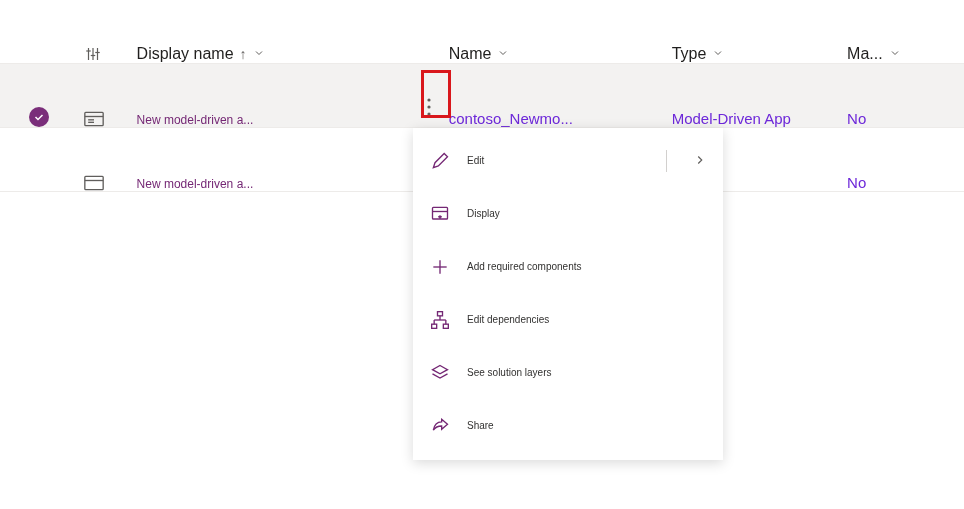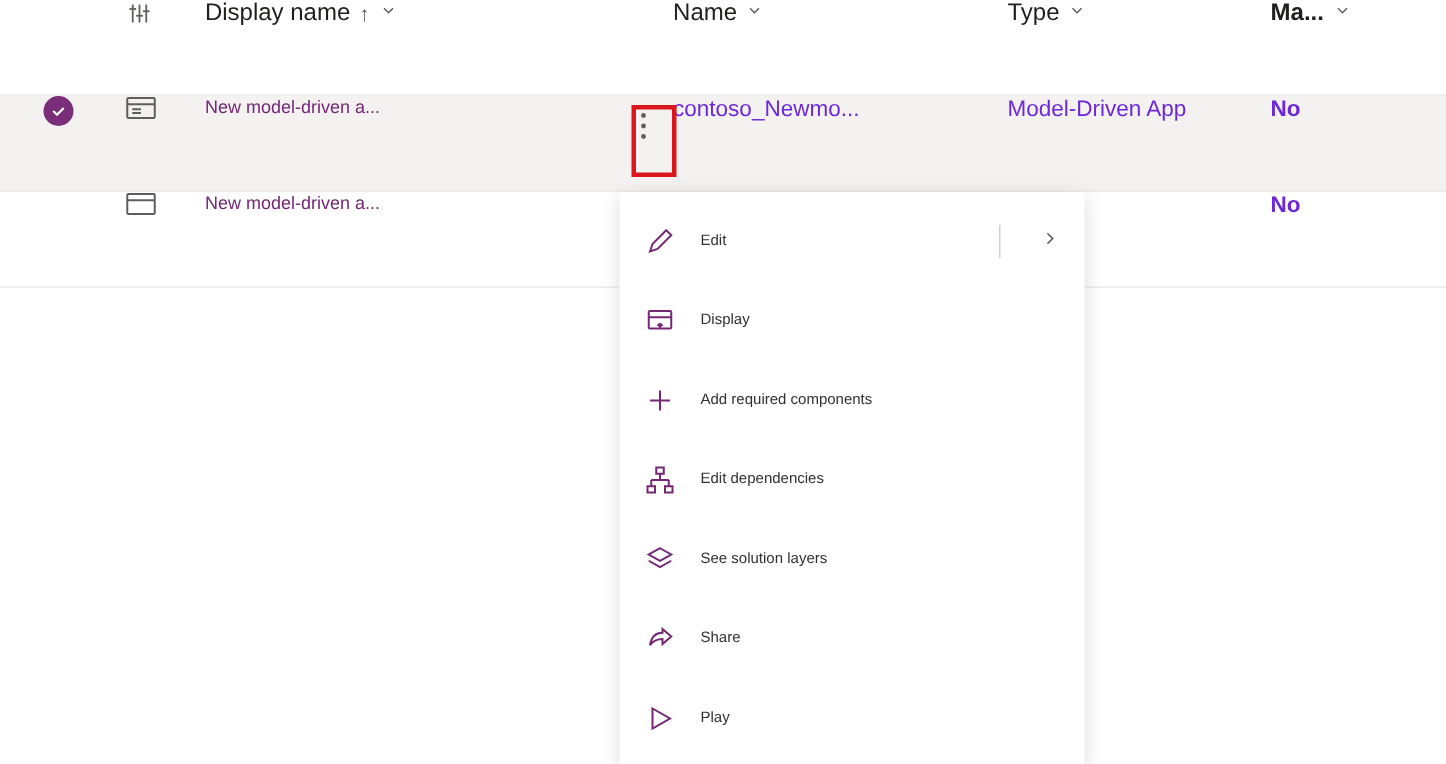--- a/index.html
+++ b/index.html
@@ -9,33 +9,33 @@
       color: #323130;
       background: #fff;
       width: 964px;
       height: 509px;
       position: relative;
       overflow: hidden;
     }
     .table { width: 100%; }
     .header-row, .data-row {
       display: flex;
-      align-items: flex-start;
+      align-items: flex-end;
       height: 64px;
       border-bottom: 1px solid #edebe9;
     }
     .header-row { color: #323130; font-weight: 400; }
     .data-row.selected { background: #f3f2f1; }
     .col-sel { width: 80px; display:flex; justify-content:center; align-items:center;}
     .col-icon { width: 60px; display:flex; justify-content:flex-start; align-items:center; padding-left:6px;}
     .col-display { width: 280px; display:flex; align-items:center; gap:8px; padding-right:10px;}
     .col-actions { width: 40px; display:flex; justify-content:center; align-items:center;}
     .col-name { width: 200px; display:flex; align-items:center; gap:8px;}
     .col-type { width: 180px; display:flex; align-items:center; gap:8px;margin-left:28px;}
-    .col-managed { width: 120px; display:flex; align-items:center; gap:8px;font-weight:bold;}
+    .col-managed { width: 120px; display:flex; align-items:center; gap:8px;}
     .header-cell { display:flex; align-items:center; gap:6px; color:#201f1e; font-size:16px;}
     .chev { color:#605e5c; }
     .sort-arrow { font-size:14px; color:#605e5c; }
     .link { color:#742774; text-decoration: none; font-size:12px; }
     .cell-text { font-size:15px; color:#6d28d9; white-space:nowrap; overflow:hidden; text-overflow:ellipsis; }
     .check-circle {
       width:20px; height:20px; border-radius:50%;
       background:#7a2e7a; display:flex; align-items:center; justify-content:center;
     }
     .check-circle svg { stroke:#fff; }
@@ -259,24 +259,16 @@
     <span>See solution layers</span>
   </div>
   <div class="menu-item">
     <span class="mi-icon">
       <svg width="20" height="20" viewBox="0 0 24 24">
           <path d="M14 4l7 6-7 6v-4c-5 0-8 2-10 5 1-6 4-10 10-10V4z"></path>
         </svg>
     </span>
     <span>Share</span>
   </div>
-  <div class="menu-item">
-    <span class="mi-icon">
-      <svg width="20" height="20" viewBox="0 0 24 24">
-          <polygon points="6 4 20 12 6 20 6 4"></polygon>
-        </svg>
-    </span>
-    <span>Play</span>
-  </div>
 </div>
 
 <div class="highlight-box" style="left:421px; top:70px; width:30px; height:48px;"></div>
 <div class="highlight-box" style="left:418px; top:398px; width:113px; height:48px;"></div>
 
 </body></html>

